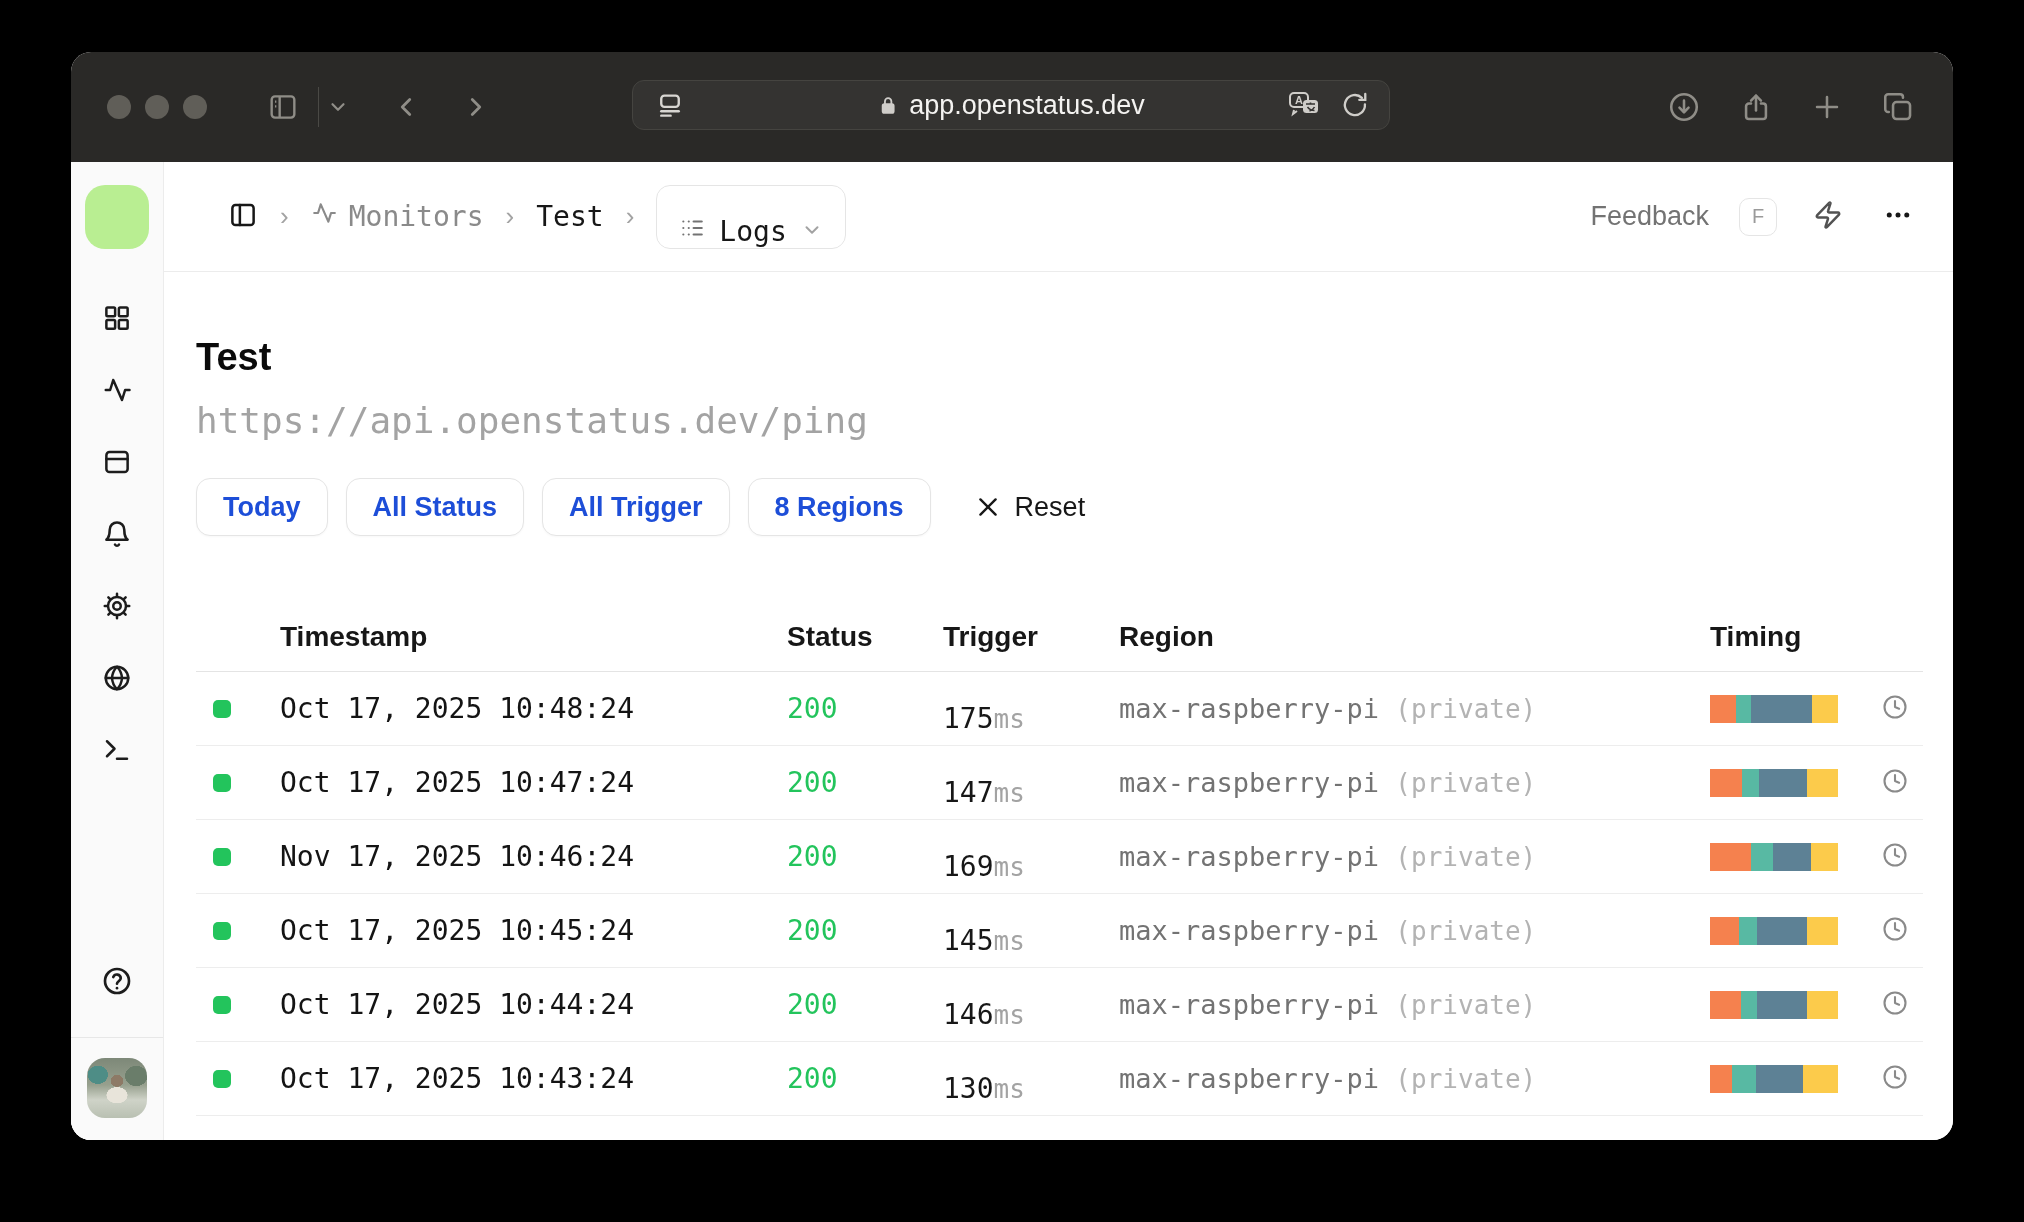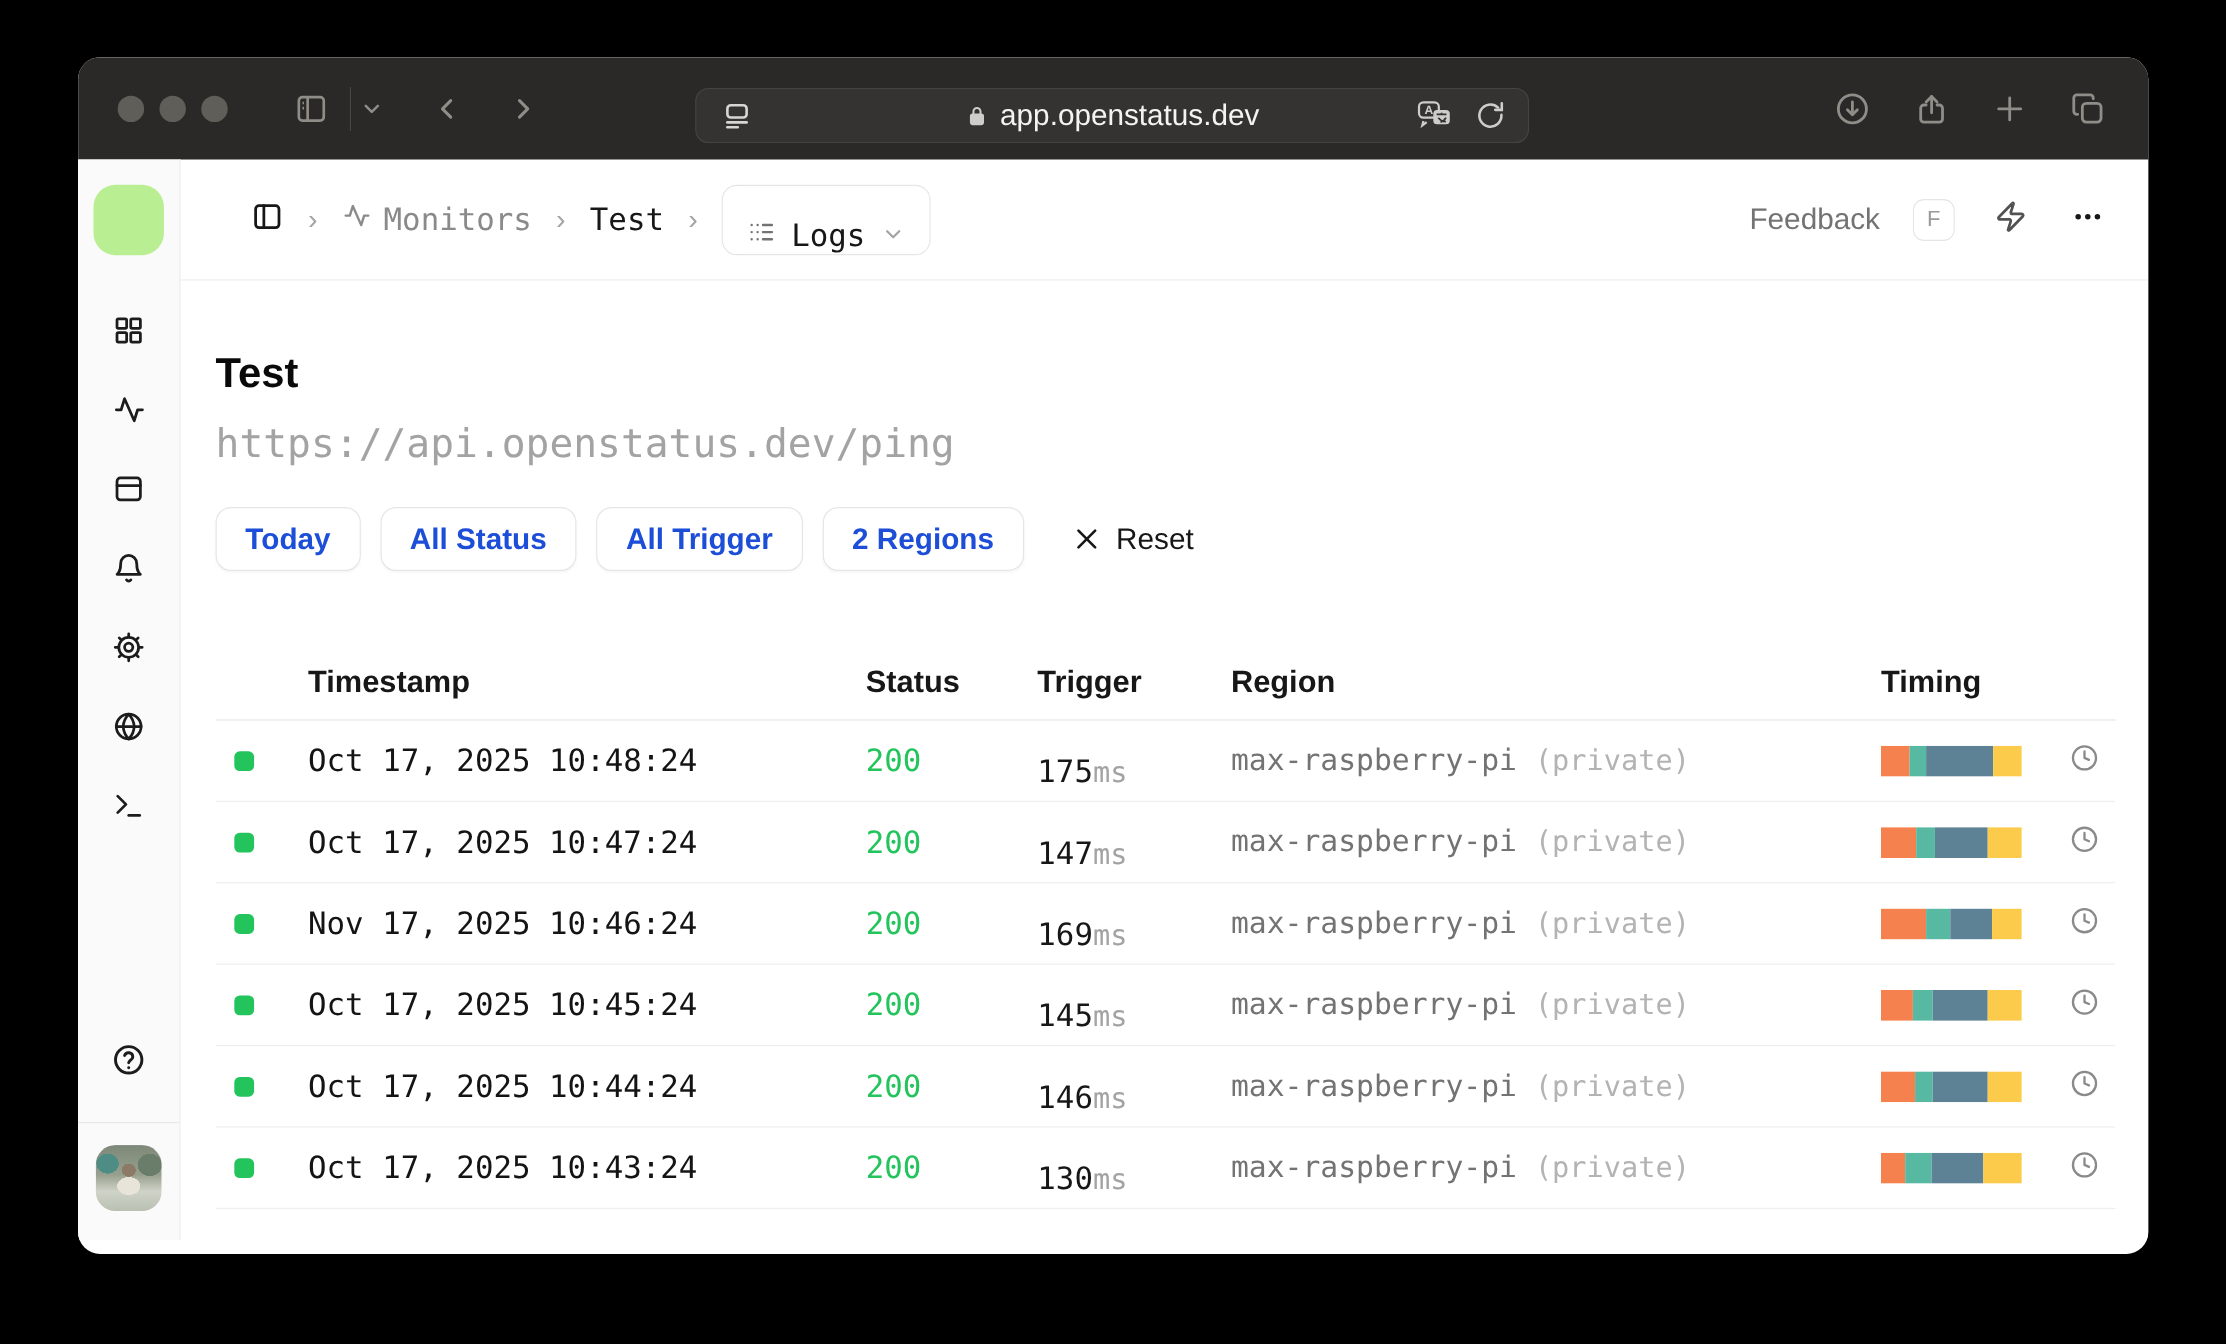--- a/index.html
+++ b/index.html
@@ -5,21 +5,21 @@
   * { margin:0; padding:0; box-sizing:border-box; }
   html,body { width:2024px; height:1222px; background:#000; font-family:"Liberation Sans", sans-serif; }
   .mono { font-family:"DejaVu Sans Mono", monospace; }
 
   
   .window {
     position:absolute; left:71px; top:52px; width:1882px; height:1088px;
     border-radius:20px; overflow:hidden; background:#fff;
     box-shadow:0 30px 80px rgba(0,0,0,.8);
   }
-  .titlebar { position:relative; height:93px; background:#2a2927; }
+  .titlebar { position:relative; height:110px; background:#2a2927; }
   .titlebar svg { display:block; }
   .vcenter { position:absolute; top:50%; transform:translateY(-50%); }
 
   .lights { left:36px; display:flex; gap:14px; }
   .light { width:24px; height:24px; border-radius:50%; background:#605e58; }
 
   .tb-icon { color:#8f8d87; }
   .tb-sep { left:247px; width:1px; height:40px; background:#4a4945; }
 
   .urlbar {
@@ -327,21 +327,21 @@
 
         <div class="filters">
 
           <span id="filter-slot" style="display:contents">
             <button class="filter-btn">Today</button>
           
             <button class="filter-btn">All Status</button>
           
             <button class="filter-btn">All Trigger</button>
           
-            <button class="filter-btn">2 Regions</button>
+            <button class="filter-btn">8 Regions</button>
           </span>
           <span class="reset">
             <svg width="26" height="26" viewBox="0 0 24 24" fill="none" stroke="#171717" stroke-width="2.2" stroke-linecap="round">
                 <line x1="5" y1="5" x2="19" y2="19"></line>
                 <line x1="19" y1="5" x2="5" y2="19"></line>
               </svg>
             <span>Reset</span>
           </span>
         </div>
 

